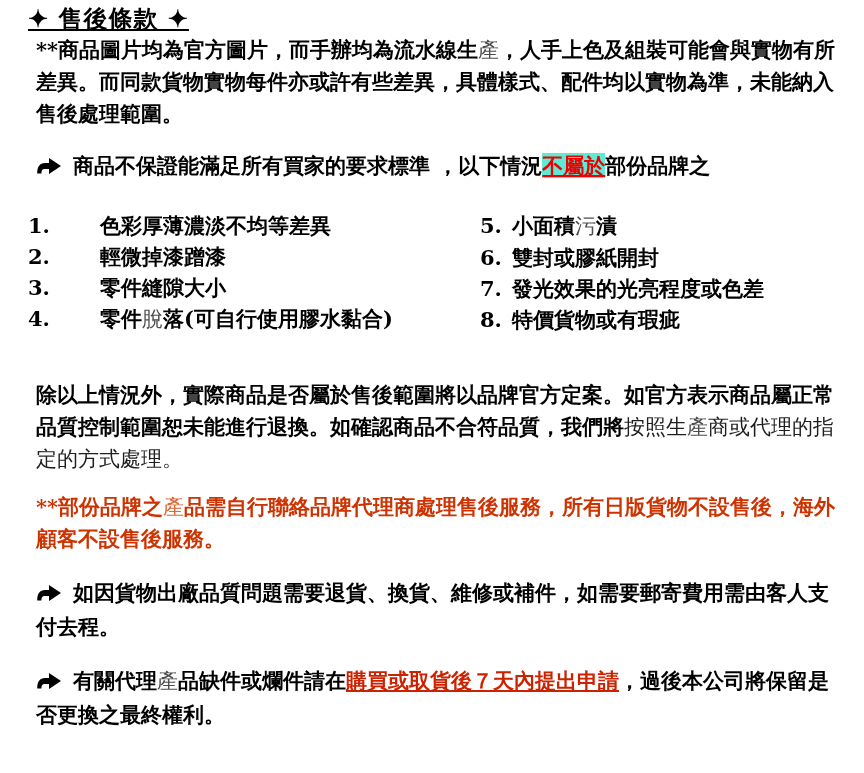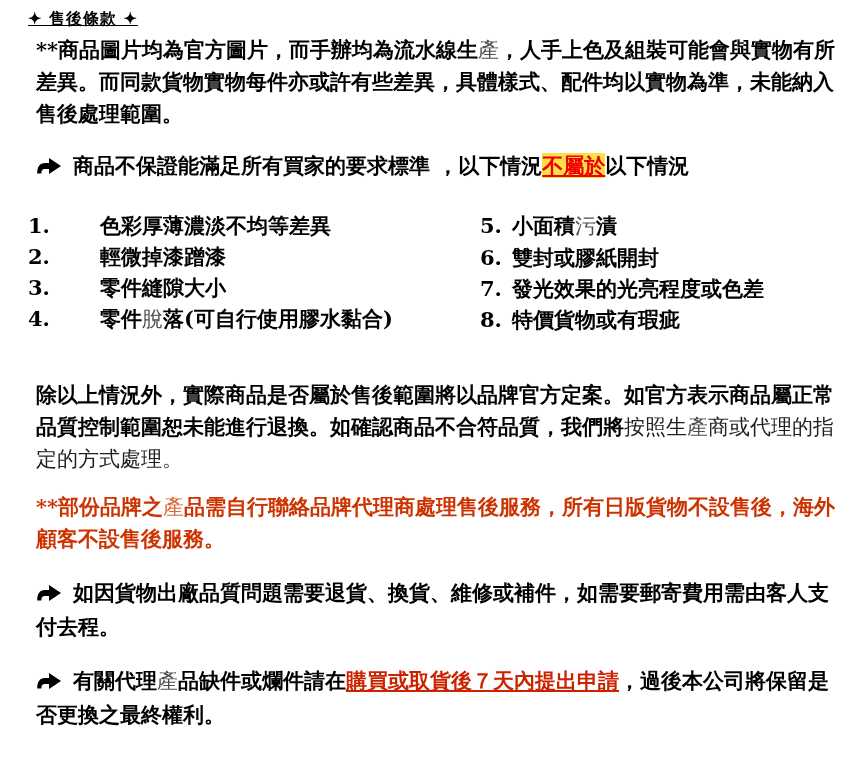--- a/index.html
+++ b/index.html
@@ -10,21 +10,21 @@
     font-family: "DejaVu Serif", "Liberation Serif", serif;
     font-weight: bold;
     color: #000000;
   }
   .doc {
     padding: 6px 18px 0 28px;
     font-size: 21px;
     line-height: 32px;
   }
   .title {
-    font-size: 16px;
+    font-size: 24px;
     line-height: 26px;
     text-decoration: underline;
     letter-spacing: 1px;
   }
   .para { margin: 8px; }
   .intro { margin-top: 2px; }
   .notice { margin-top: 20px; }
   .exclusions { display: flex; margin-top: 26px; }
   .col-left { width: 452px; }
   .col-right { flex: 1; }
@@ -39,37 +39,37 @@
 
   .arrow {
     display: inline-block;
     vertical-align: -2px;
     margin-right: 11px;
   }
   
   .seg-normal { }
   .seg-alt { color: #4d4d4d; font-weight: normal; }
   .seg-light { color: #1f1f1f; font-weight: normal; text-align: right; }
-  .seg-highlight { color: #ee0000; background: #fde047; text-decoration: underline; }
+  .seg-highlight { color: #ee0000; background: #5eead4; text-decoration: underline; }
   .seg-red { color: #cc3300; }
   .seg-redalt { color: #dd6633; font-weight: normal; }
   .seg-redu { color: #cc2200; text-decoration: underline; }
 </style>
 </head>
 <body>
 
 <div class="doc">
 
   <div class="title">✦ 售後條款 ✦</div>
 
   <p class="para intro"><span class="seg-normal">**商品圖片均為官方圖片，而手辦均為流水線生</span><span class="seg-alt">產</span><span class="seg-normal">，人手上色及組裝可能會與實物有所差異。而同款貨物實物每件亦或許有些差異，具體樣式、配件均以實物為準，未能納入售後處理範圍。</span></p>
 
   <p class="para notice"><span class="arrow"><svg width="26" height="18" viewBox="0 0 26 18">
           <path d="M13,1 L25,9 L13,17 L13,12 L8.5,12 C6.2,12 5.4,13.6 5.4,16.5 L1.2,16.5 C1.2,9.5 3.8,6 9,6 L13,6 Z" fill="#000"></path>
-        </svg></span><span><span class="seg-normal">商品不保證能滿足所有買家的要求標準 ，以下情況</span><span class="seg-highlight">不屬於</span><span class="seg-normal">以下情況</span></span></p>
+        </svg></span><span><span class="seg-normal">商品不保證能滿足所有買家的要求標準 ，以下情況</span><span class="seg-highlight">不屬於</span><span class="seg-normal">部份品牌之</span></span></p>
 
   <div class="exclusions">
     <div class="col-left">
       <div class="li"><span class="num-wide">1.</span><span><span class="seg-normal">色彩厚薄濃淡不均等差異</span></span></div>
       <div class="li"><span class="num-wide">2.</span><span><span class="seg-normal">輕微掉漆蹭漆</span></span></div>
       <div class="li"><span class="num-wide">3.</span><span><span class="seg-normal">零件縫隙大小</span></span></div>
       <div class="li"><span class="num-wide">4.</span><span><span class="seg-normal">零件</span><span class="seg-alt">脫</span><span class="seg-normal">落(可自行使用膠水黏合)</span></span></div>
     </div>
     <div class="col-right">
       <div class="li"><span class="num-narrow">5.</span><span><span class="seg-normal">小面積</span><span class="seg-alt">污</span><span class="seg-normal">漬</span></span></div>

